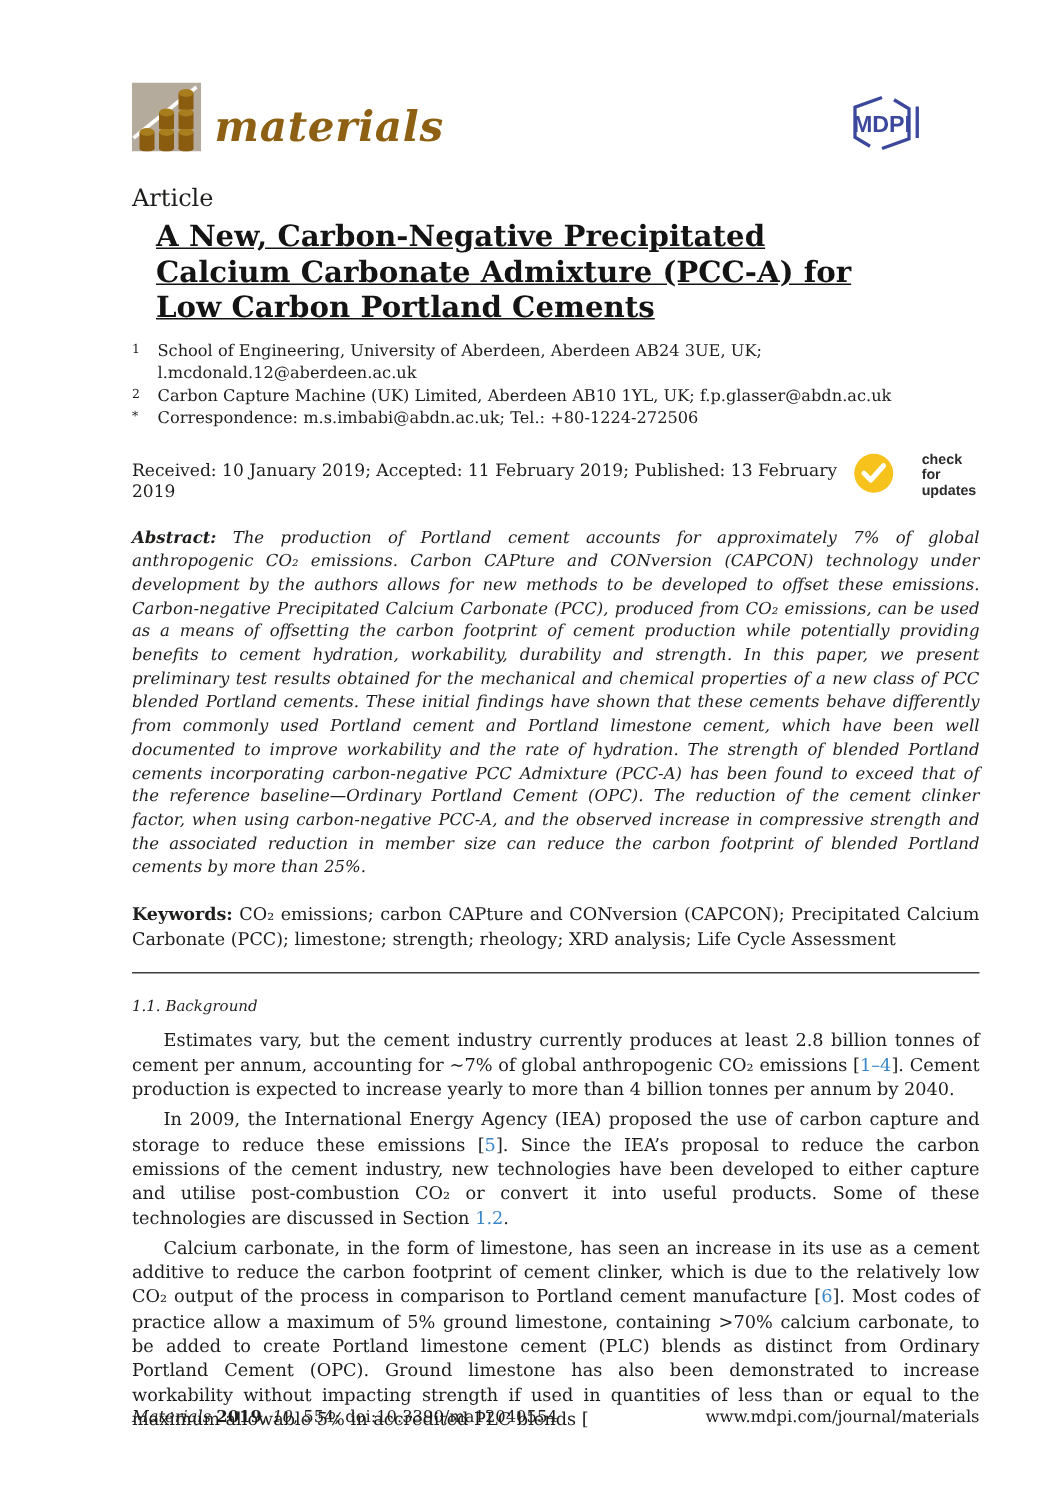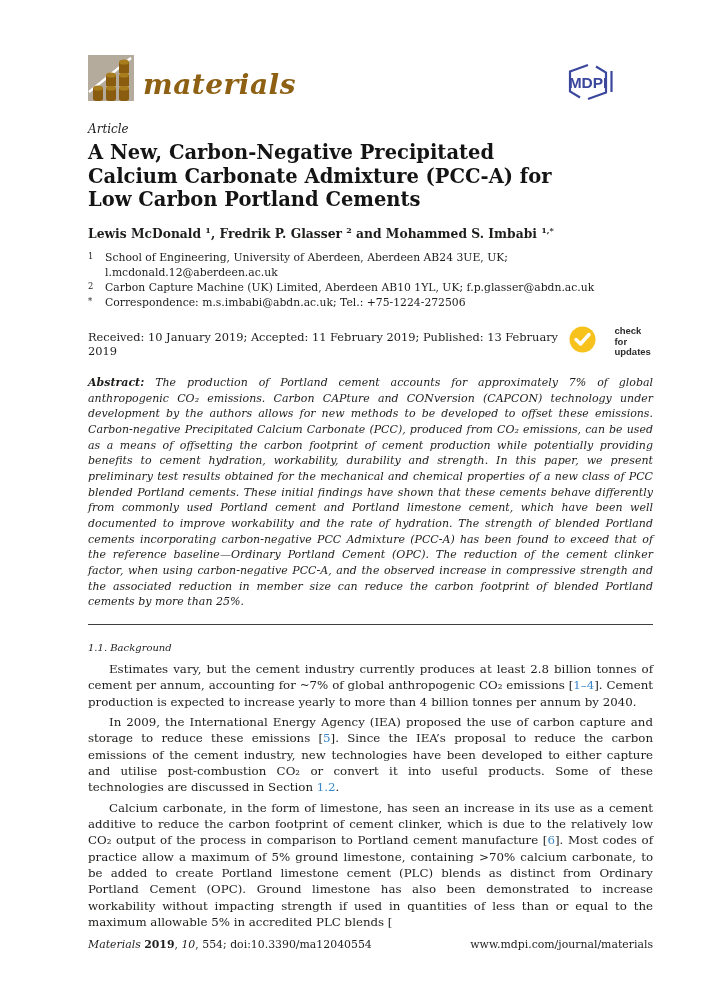--- a/index.html
+++ b/index.html
@@ -17,21 +17,21 @@
   .header-row { margin-top:55px; display:flex; justify-content:space-between; align-items:flex-start; }
   .journal-brand { display:flex; align-items:center; gap:9px; cursor:pointer; }
   .journal-name {
     font-size:28px; font-weight:bold; font-style:italic;
     color:#8e6013; letter-spacing:0.5px; line-height:1;
     padding-top:10px;
   }
   .mdpi-logo { margin-right:36px; margin-top:8px; cursor:pointer; }
 
   
-  .article-type { margin-top:17px; font-style:italic; font-size:12px; }
+  .article-type { margin-top:17px; font-size:16px; }
   .paper-title {
     margin-top:5px; width:492px;
     font-size:19.5px; font-weight:bold; line-height:1.21;
     color:#141414;
   }
   .authors { margin-top:13px; font-size:12.3px; font-weight:bold; }
   .authors sup { font-size:8px; font-weight:bold; }
   .affiliations { margin-top:9px; font-size:10.8px; line-height:1.39; }
   .affil-row { display:flex; }
   .affil-marker { width:17px; flex:0 0 17px; font-size:8.3px; padding-top:1px; }
@@ -116,38 +116,35 @@
             <polyline points="29,36 47,29.5 47,9.5 37,3.5"></polyline>
             <line x1="52.5" y1="8" x2="52.5" y2="29"></line>
           </g>
           <text x="29" y="25" text-anchor="middle" font-family="Liberation Sans, sans-serif" font-size="15.5" font-weight="bold" fill="#3a479c">MDPI</text>
         </svg>
       </div>
     </div>
 
     <div class="article-type">Article</div>
 
-    <h1 class="paper-title" style="margin:5px 0 0 0;">A New, Carbon-Negative Precipitated Calcium Carbonate Admixture (PCC-A) for Low Carbon Portland Cements</h1>
+    <h1 class="paper-title" style="margin:5px 0 0 16px;text-decoration:underline;">A New, Carbon-Negative Precipitated Calcium Carbonate Admixture (PCC-A) for Low Carbon Portland Cements</h1>
 
-    <div class="authors">
-      <span>Lewis McDonald </span><sup>1</sup><span>, Fredrik P. Glasser </span><sup>2</sup><span> and Mohammed S. Imbabi </span><sup>1,*</sup>
-    </div>
 
     <div class="affiliations">
       <div class="affil-row">
         <span class="affil-marker">1</span>
         <span class="affil-text">School of Engineering, University of Aberdeen, Aberdeen AB24 3UE, UK; l.mcdonald.12@aberdeen.ac.uk</span>
       </div>
       <div class="affil-row">
         <span class="affil-marker">2</span>
         <span class="affil-text">Carbon Capture Machine (UK) Limited, Aberdeen AB10 1YL, UK; f.p.glasser@abdn.ac.uk</span>
       </div>
       <div class="affil-row">
         <span class="affil-marker">*</span>
-        <span class="affil-text">Correspondence: m.s.imbabi@abdn.ac.uk; Tel.: +75-1224-272506</span>
+        <span class="affil-text">Correspondence: m.s.imbabi@abdn.ac.uk; Tel.: +80-1224-272506</span>
       </div>
     </div>
 
     <div class="dates-row">
       <span class="dates">Received: 10 January 2019; Accepted: 11 February 2019; Published: 13 February 2019</span>
       <span class="update-badge">
         <span>
           <svg width="27" height="27" viewBox="0 0 27 27" aria-hidden="true">
             <circle cx="13.5" cy="13.5" r="13" fill="#f6c21b"></circle>
             <path d="M7 13.5 L11.5 18 L20 8.5" fill="none" stroke="#ffffff" stroke-width="3.4" stroke-linecap="round" stroke-linejoin="round"></path>
@@ -155,20 +152,21 @@
         </span>
         <span class="badge-text">
           <div>check for</div>
           <div>updates</div>
         </span>
       </span>
     </div>
 
     <div class="abstract"><span class="run-label">Abstract:</span><span> The production of Portland cement accounts for approximately 7% of global anthropogenic CO₂ emissions. Carbon CAPture and CONversion (CAPCON) technology under development by the authors allows for new methods to be developed to offset these emissions. Carbon-negative Precipitated Calcium Carbonate (PCC), produced from CO₂ emissions, can be used as a means of offsetting the carbon footprint of cement production while potentially providing benefits to cement hydration, workability, durability and strength. In this paper, we present preliminary test results obtained for the mechanical and chemical properties of a new class of PCC blended Portland cements. These initial findings have shown that these cements behave differently from commonly used Portland cement and Portland limestone cement, which have been well documented to improve workability and the rate of hydration. The strength of blended Portland cements incorporating carbon-negative PCC Admixture (PCC-A) has been found to exceed that of the reference baseline—Ordinary Portland Cement (OPC). The reduction of the cement clinker factor, when using carbon-negative PCC-A, and the observed increase in compressive strength and the associated reduction in member size can reduce the carbon footprint of blended Portland cements by more than 25%.</span></div>
 
+    <div class="keywords"><span class="run-label">Keywords:</span><span> CO₂ emissions; carbon CAPture and CONversion (CAPCON); Precipitated Calcium Carbonate (PCC); limestone; strength; rheology; XRD analysis; Life Cycle Assessment</span></div>
 
     <hr class="rule">
 
     <div class="subsec-heading">1.1. Background</div>
 
     <p class="body-par"><span>Estimates vary, but the cement industry currently produces at least 2.8 billion tonnes of cement per annum, accounting for ~7% of global anthropogenic CO₂ emissions [</span><span class="cite">1–4</span><span>]. Cement production is expected to increase yearly to more than 4 billion tonnes per annum by 2040.</span></p>
 
     <p class="body-par"><span>In 2009, the International Energy Agency (IEA) proposed the use of carbon capture and storage to reduce these emissions [</span><span class="cite">5</span><span>]. Since the IEA’s proposal to reduce the carbon emissions of the cement industry, new technologies have been developed to either capture and utilise post-combustion CO₂ or convert it into useful products. Some of these technologies are discussed in Section </span><span class="cite">1.2</span><span>.</span></p>
 
     <p class="body-par"><span>Calcium carbonate, in the form of limestone, has seen an increase in its use as a cement additive to reduce the carbon footprint of cement clinker, which is due to the relatively low CO₂ output of the process in comparison to Portland cement manufacture [</span><span class="cite">6</span><span>]. Most codes of practice allow a maximum of 5% ground limestone, containing &gt;70% calcium carbonate, to be added to create Portland limestone cement (PLC) blends as distinct from Ordinary Portland Cement (OPC). Ground limestone has also been demonstrated to increase workability without impacting strength if used in quantities of less than or equal to the maximum allowable 5% in accredited PLC blends [</span></p>

